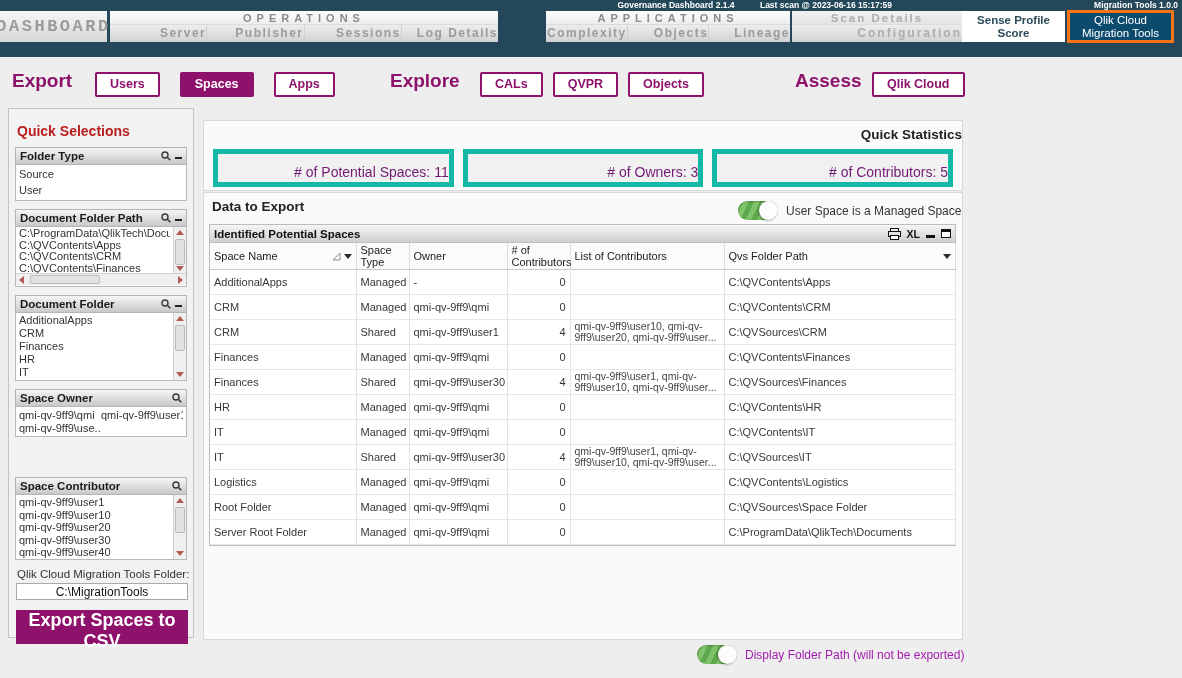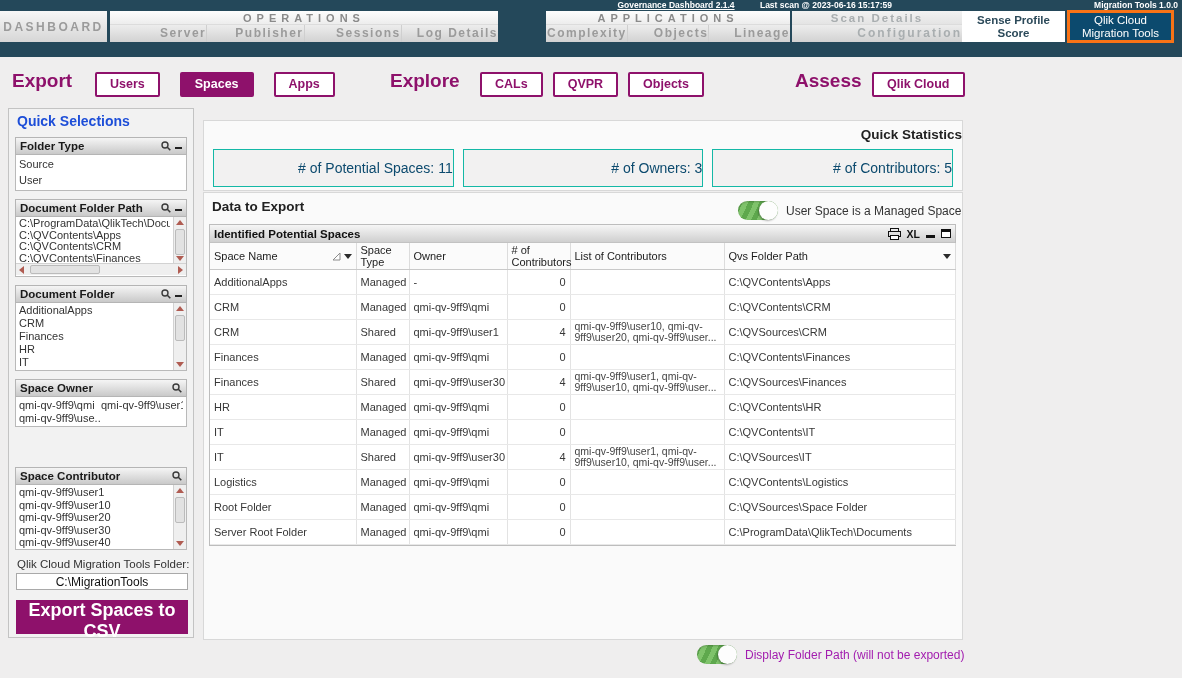--- a/index.html
+++ b/index.html
@@ -4,27 +4,27 @@
 <style>
   * { margin:0; padding:0; box-sizing:border-box; }
   html,body { background:#e8e8e8; }
   .page { position:relative; width:1182px; height:678px; background:#efeeee; overflow:hidden;
           font-family:"Liberation Sans", sans-serif; }
 
   
   .header { position:absolute; top:0; left:0; width:1182px; height:57px; background:#24485a; }
   .strip-text { position:absolute; top:0; height:11px; line-height:11px; font-size:8.5px;
                 font-weight:bold; color:#fff; text-align:center; white-space:nowrap; }
-  .v-gov  { left:614px; width:124px;text-decoration:underline; }
+  .v-gov  { left:614px; width:124px; }
   .v-scan { left:748px; width:156px; }
   .v-mig  { right:4px; }
 
   .tab-dashboard { position:absolute; left:0; top:11px; width:107px; height:31px;
     background:linear-gradient(#f7f7f7,#d6d6d6); color:#9b9b9b; font-weight:bold;
-    font-size:12px; letter-spacing:2.5px; display:flex; align-items:center; justify-content:center; cursor:default;}
+    font-size:17px; letter-spacing:2.5px; display:flex; align-items:center; justify-content:center; cursor:default;font-family:Liberation Mono, monospace;}
   .tabgroup { position:absolute; top:11px; height:31px; }
   .group-label { height:14px; background:linear-gradient(#fdfdfd,#ededed); color:#8a8a8a;
     font-weight:bold; font-size:11px; letter-spacing:5px; text-align:center; line-height:14px;
     border-bottom:1px solid #dcdcdc; white-space:nowrap; overflow:hidden;}
   .subtabs { display:flex; height:17px; background:linear-gradient(#ededed,#d2d2d2); }
   .subtab { flex:1; color:#9b9b9b; font-weight:bold; font-size:12px; letter-spacing:1.5px;
     text-align:right; line-height:16px; border-left:1px solid #cfcfcf; white-space:nowrap; overflow:hidden;}
   .subtab:first-child { border-left:none; }
   .tabgroup.muted .group-label { color:#a9aeb0; letter-spacing:2px; font-size:11.5px; background:linear-gradient(#f2f2f2,#e4e4e4);}
   .tabgroup.muted .subtab { color:#a9aeb0; letter-spacing:2px; }
@@ -39,21 +39,21 @@
   .action-heading { position:absolute; font-size:19px; font-weight:bold; color:#8e116b; top:70px; }
   .action-buttons { position:absolute; top:72px; display:flex; }
   .abtn { height:25px; padding:0 13px; background:#fff; border:2px solid #8e116b; border-radius:2px;
     color:#8e116b; font-weight:bold; font-size:12.5px; line-height:21px; text-align:center;
     cursor:pointer; white-space:nowrap;}
   .abtn.active { background:#8e116b; color:#fff; }
 
   
   .sidebar { position:absolute; left:8px; top:108px; width:186px; height:530px;
     background:#f2f2f2; border:1px solid #c3c3c3; padding:4px 6px; }
-  .sidebar-title { font-size:14px; font-weight:bold; color:#1d4ed8; margin:0 0 8px 2px; }
+  .sidebar-title { font-size:14px; font-weight:bold; color:#b91c1c; margin:10px 0 8px 2px; }
   .listbox { margin-bottom:8px; }
   .lb-header { height:18px; background:linear-gradient(#f5f5f5,#c9c9c9); border:1px solid #b5b5b5;
     display:flex; align-items:center; padding:0 4px; }
   .lb-title { font-size:11.5px; font-weight:bold; color:#1a1a1a; flex:1; white-space:nowrap; overflow:hidden;}
   .lb-icons { display:flex; align-items:center; gap:4px; }
   .lb-body { position:relative; background:#fff; border:1px solid #b9b9b9; border-top:none; overflow:hidden; }
   .lb-items { padding:1px 3px; overflow:hidden; }
   .lb-item { font-size:11px; color:#333; white-space:nowrap; overflow:hidden; }
   .lb-items.twocol { display:grid; grid-template-columns:1fr 1fr; }
   .minus-glyph { width:7px; height:2px; background:#222; margin-top:4px;}
@@ -70,22 +70,22 @@
   .folder-input { width:172px; height:17px; border:1px solid #a9a9a9; background:#fff; font-size:12px;
     text-align:center; font-family:"Liberation Sans", sans-serif; color:#111; display:block; margin-left:1px;}
   .export-csv-btn { margin-top:10px; width:172px; height:34px; background:#8e116b; color:#fff;
     border:none; font-weight:bold; font-size:18px; font-family:"Liberation Sans", sans-serif; cursor:pointer; margin-left:1px;}
 
   
   .panel { position:absolute; background:#fafafa; border:1px solid #d8d8d8; }
   .panel-stats { left:203px; top:120px; width:760px; height:71px;text-align:right; }
   .panel-title { font-size:13.5px; font-weight:bold; color:#222; margin:6px 0 0 8px; }
   .stat-row { display:flex; gap:9px; margin:7px 9px 0 9px; }
-  .stat-box { flex:1; height:38px; background:#f2f1f1; border:1px solid #14b8a6;
-    font-size:14px; color:#0c4a6e; line-height:36px; padding-left:12px; white-space:nowrap; overflow:hidden;}
+  .stat-box { flex:1; height:38px; background:#f2f1f1; border:5px solid #14b8a6;
+    font-size:14px; color:#701a75; line-height:36px; padding-left:12px; white-space:nowrap; overflow:hidden;}
   .panel-data { left:203px; top:192px; width:760px; height:448px; }
   .toggle { position:relative; width:40px; height:19px; border-radius:10px;
     background:repeating-linear-gradient(115deg,#5ea84d 0 5px,#7fc36b 5px 10px); cursor:pointer;
     box-shadow:inset 0 1px 2px rgba(0,0,0,.2);}
   .toggle .knob { position:absolute; right:0; top:0; width:19px; height:19px; background:#fdfdfd;
     border-radius:50%; box-shadow:-1px 1px 2px rgba(0,0,0,.3); }
   .managed-toggle-wrap { position:absolute; left:534px; top:8px; display:flex; align-items:center; gap:8px;}
   .toggle-label { font-size:12px; color:#333; white-space:nowrap;}
 
   

